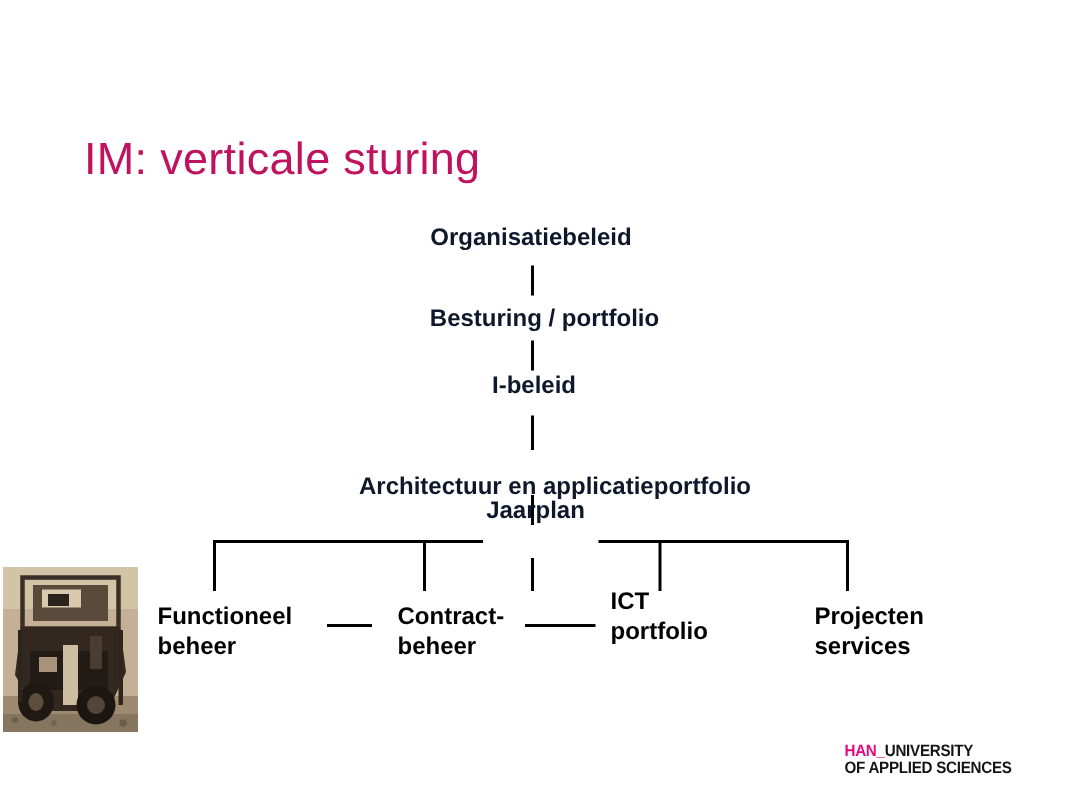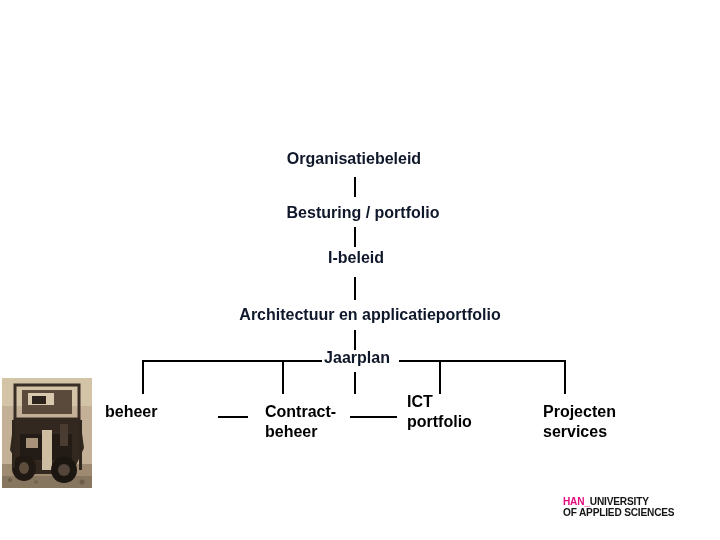--- a/index.html
+++ b/index.html
@@ -13,22 +13,22 @@
     font-family:"Liberation Sans","DejaVu Sans",sans-serif;
   }
   
   .node{
     position:absolute;transform:translateX(-50%);
     font-size:16px;font-weight:bold;color:#0f172a;white-space:nowrap;line-height:18px;
   }
   .n0{left:354px;top:150px}
   .n1{left:363px;top:204px}
   .n2{left:356px;top:249px}
-  .n3{left:370px;top:306px}
-  .n4{left:357px;top:349px}
+  .n3{left:370px;top:316px}
+  .n4{left:357px;top:332px}
   
   .vline{position:absolute;width:2px;background:#000;left:354px;}
   .v0{top:177px;height:20px}
   .v1{top:227px;height:20px}
   .v2{top:277px;height:23px}
   .v3{top:330px;height:20px}
   .stub{top:372px;height:22px}
   .hline{position:absolute;height:2px;background:#000;top:360px;}
   .hl{left:143px;width:179px}
   .hr{left:399px;width:166px}
@@ -53,20 +53,21 @@
     font-size:11px;font-weight:bold;line-height:11px;letter-spacing:-0.2px;
     transform:scaleX(0.92);transform-origin:left top;white-space:nowrap;
   }
   .logo .row{display:block;}
 </style>
 </head>
 <body>
 
 <div class="slide">
 
+  <h1 class="title" style="color: rgb(192, 18, 94);">IM: verticale sturing</h1>
 
   <div>
 
     <div class="node n0">Organisatiebeleid</div>
     <div class="vline v0"></div>
     <div class="node n1">Besturing / portfolio</div>
     <div class="vline v1"></div>
     <div class="node n2">I-beleid</div>
     <div class="vline v2"></div>
     <div class="node n3">Architectuur en applicatieportfolio</div>
@@ -77,20 +78,21 @@
     <div class="hline hr"></div>
     <div class="drop d0"></div>
     <div class="drop d1"></div>
     <div class="drop d2"></div>
     <div class="drop d3"></div>
     <div class="vline stub"></div>
     <div class="seg s0"></div>
     <div class="seg s1"></div>
 
     <div class="leaf leaf0">
+      <div>Functioneel</div>
       <div>beheer</div>
     </div>
     <div class="leaf leaf1">
       <div>Contract-</div>
       <div>beheer</div>
     </div>
     <div class="leaf leaf2">
       <div>ICT</div>
       <div>portfolio</div>
     </div>

